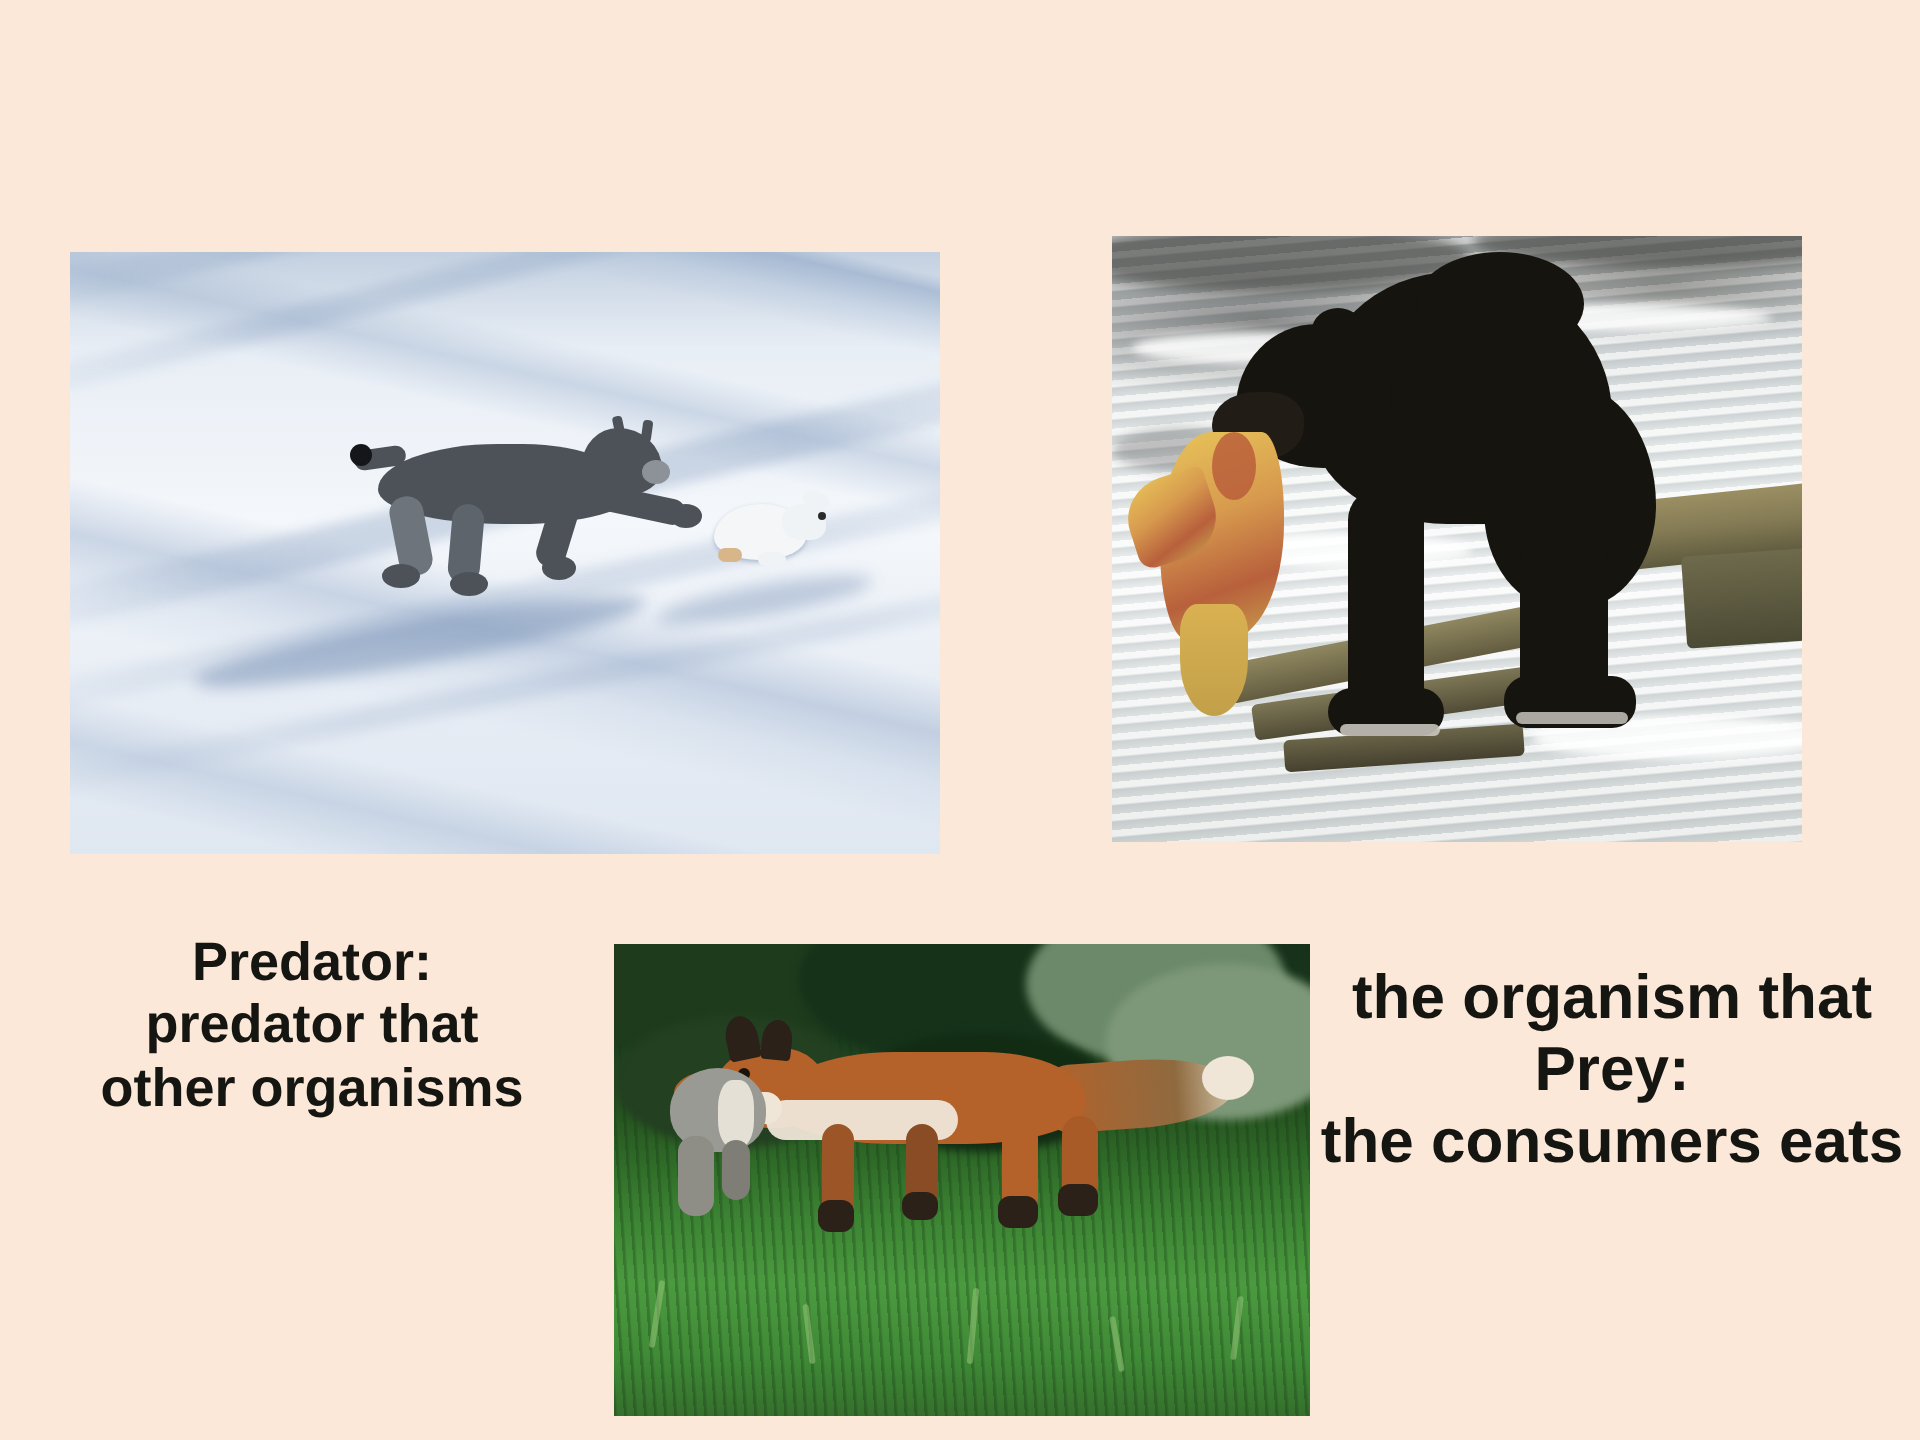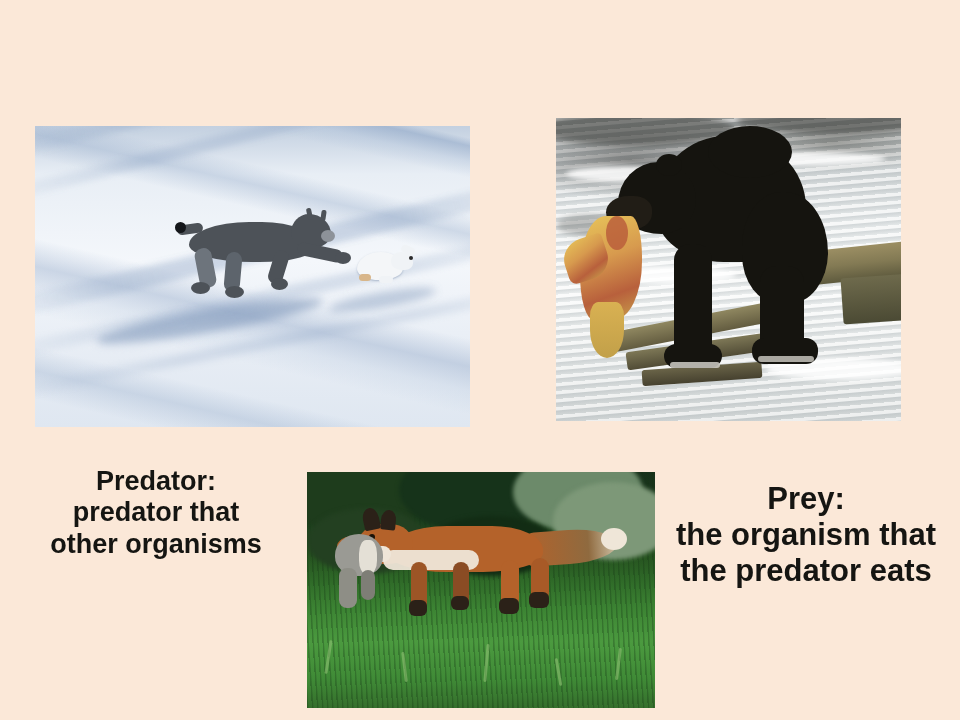--- a/index.html
+++ b/index.html
@@ -360,18 +360,18 @@
 
   </div>
 
   <div class="caption" id="caption-predator">
     <span class="line">Predator:</span>
     <span class="line">predator that</span>
     <span class="line">other organisms</span>
   </div>
 
   <div class="caption" id="caption-prey">
+    <span class="line">the organism that</span>
     <span class="line">Prey:</span>
-    <span class="line">the organism that</span>
-    <span class="line">the predator eats</span>
+    <span class="line">the consumers eats</span>
   </div>
 
 </div>
 
 </body></html>

